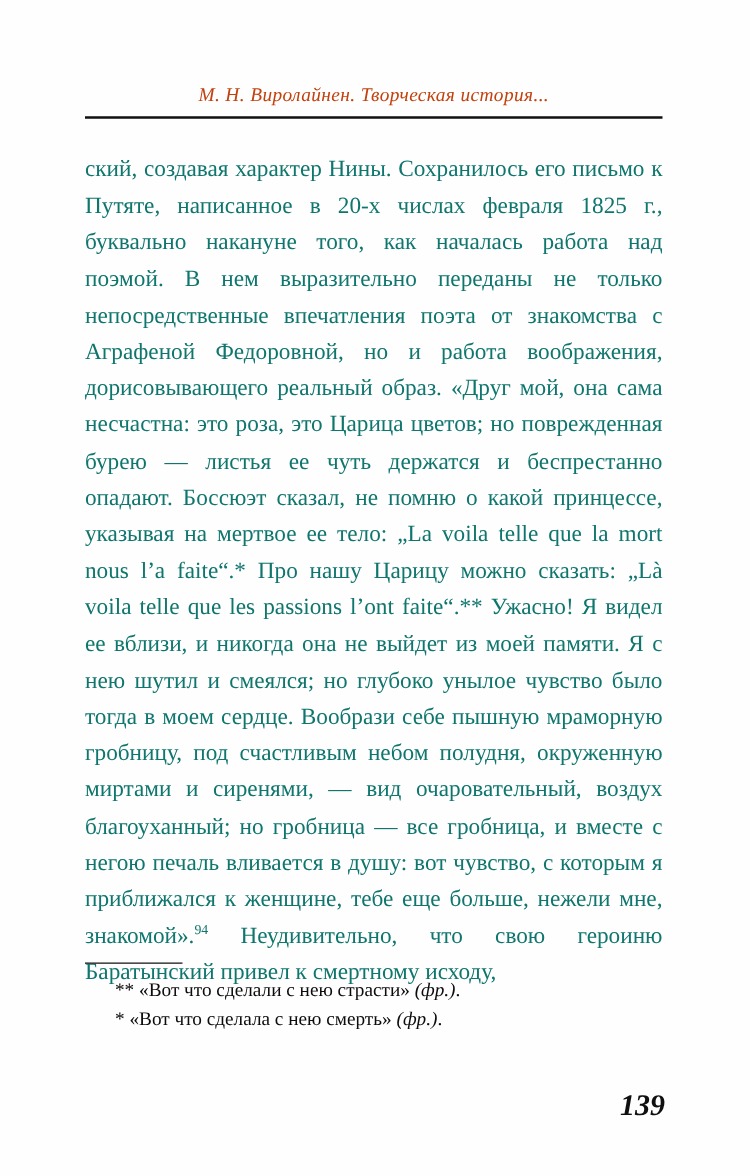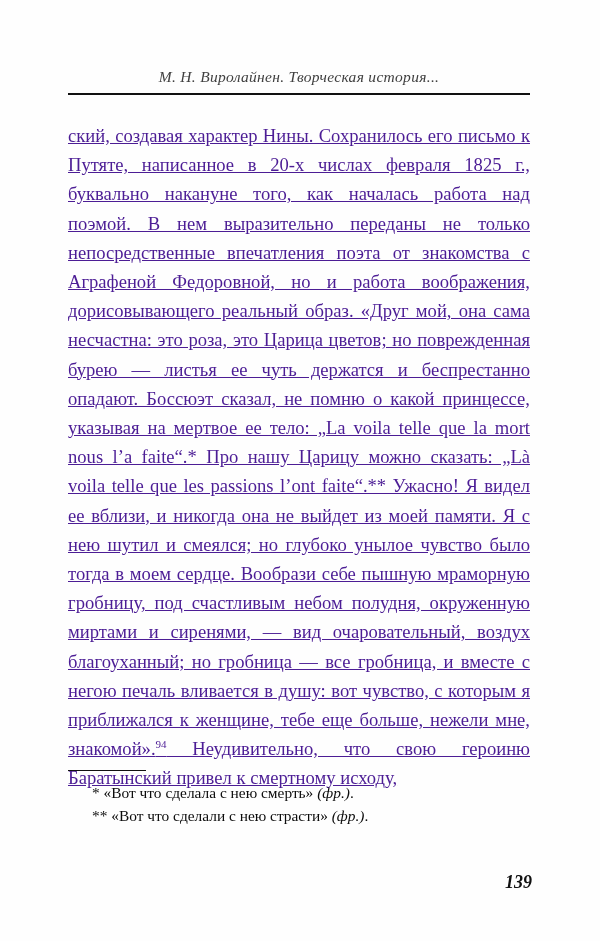--- a/index.html
+++ b/index.html
@@ -27,37 +27,36 @@
     left: 68px;
     top: 68px;
     width: 462px;
   }
   .runhead {
     font-family: "Liberation Serif", serif;
     font-style: italic;
     font-size: 15.5px;
     letter-spacing: 0.3px;
     text-align: center;
-    color: #404040;
+    color: #c2410c;
     white-space: nowrap;
   }
   .runhead-rule {
     margin-top: 7px;
     border-top: 2.4px solid #111;
     width: 100%;
   }
   .bodytext {
     margin-top: 26px;
     font-size: 18.6px;
     line-height: 29.2px;
     text-align: justify;
     text-justify: inter-word;
-    color: #4c1d95;
+    color: #0f766e;
     hyphens: manual;
-    text-decoration: underline;
   }
   .bodytext sup {
     font-size: 11px;
     vertical-align: super;
     line-height: 0;
   }
   .notes {
     position: absolute;
     left: 68px;
     top: 770px;
@@ -79,21 +78,21 @@
   }
   .note sup {
     font-size: 10px;
     vertical-align: super;
     line-height: 0;
   }
   .folio {
     position: absolute;
     right: 68px;
     top: 872px;
-    font-size: 18px;
+    font-size: 24px;
     font-style: italic;
     font-weight: 700;
     color: #101010;
   }
 </style>
 </head>
 <body>
 
 <div class="page">
 
@@ -101,27 +100,27 @@
     <div class="runhead">М. Н. Виролайнен. Творческая история...</div>
     <div class="runhead-rule"></div>
 
     <p class="bodytext"><span>ский, создавая характер Нины. Сохранилось его письмо к Путяте, написанное в 20-х числах февраля 1825 г., буквально накануне того, как началась работа над поэмой. В нем выразительно переданы не только непосредственные впечатления поэта от знакомства с Аграфеной Федоровной, но и работа воображения, дорисовывающего реальный образ. «Друг мой, она сама несчастна: это роза, это Царица цветов; но поврежденная бурею — листья ее чуть держатся и беспрестанно опадают. Боссюэт сказал, не помню о какой принцессе, указывая на мертвое ее тело: „La voila telle que la mort nous l’a faite“.* Про нашу Царицу можно сказать: „Là voila telle que les passions l’ont faite“.** Ужасно! Я видел ее вблизи, и никогда она не выйдет из моей памяти. Я с нею шутил и смеялся; но глубоко унылое чувство было тогда в моем сердце. Вообрази себе пышную мраморную гробницу, под счастливым небом полудня, окруженную миртами и сиренями, — вид очаровательный, воздух благоуханный; но гробница — все гробница, и вместе с негою печаль вливается в душу: вот чувство, с которым я приближался к женщине, тебе еще больше, нежели мне, знакомой».</span><sup>94</sup><span> Неудивительно, что свою героиню Баратынский привел к смертному исходу,</span></p>
   </div>
 
   <div class="notes">
     <div class="notes-rule"></div>
 
     <div class="note">
-      <span>*</span>
-      <span>«Вот что сделала с нею смерть»</span>
+      <span>**</span>
+      <span>«Вот что сделали с нею страсти»</span>
       <i>(фр.)</i><span>.</span>
     </div>
 
     <div class="note">
-      <span>**</span>
-      <span>«Вот что сделали с нею страсти»</span>
+      <span>*</span>
+      <span>«Вот что сделала с нею смерть»</span>
       <i>(фр.)</i><span>.</span>
     </div>
 
   </div>
 
   <div class="folio">139</div>
 </div>
 
 </body></html>

